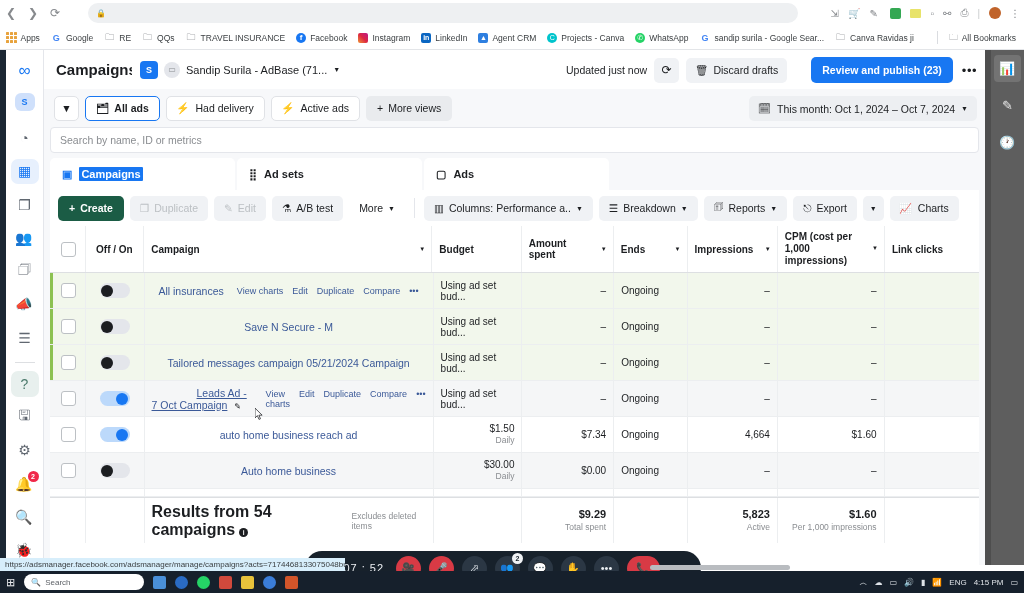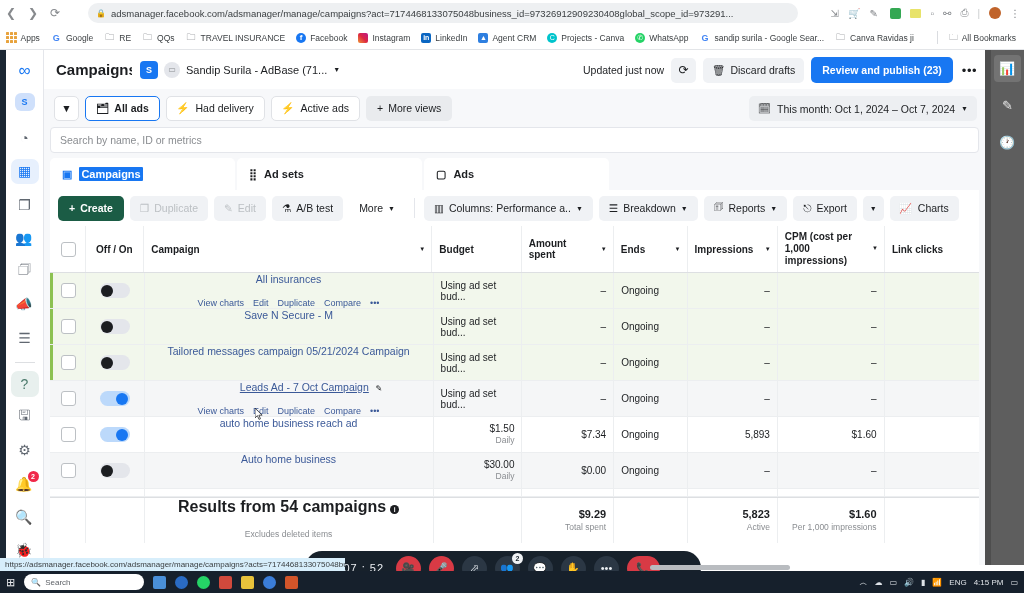--- a/index.html
+++ b/index.html
@@ -105,21 +105,21 @@
 
   .head-right { position:absolute; right:6px; top:7px; display:flex; align-items:center; gap:7px; }
   .upd { font-size:10.5px; color:#1c1e21; }
   .icn-btn { width:25px; height:25px; border-radius:5px; background:#f0f2f5; display:flex; align-items:center; justify-content:center; color:#1c1e21; font-size:12px; }
   .g-btn {
     height:25px; padding:0 9px; border-radius:5px; background:#f0f2f5;
     display:flex; align-items:center; gap:5px; font-size:10.5px; color:#1c1e21; white-space:nowrap;
   }
   .b-btn {
     height:26px; padding:0 11px; border-radius:5px; background:#1877f2; color:#fff;
-    display:flex; align-items:center; font-size:10.5px; font-weight:bold; white-space:nowrap;
+    display:flex; align-items:center; font-size:10.5px; font-weight:bold; white-space:nowrap;margin-left:17px;
   }
   .dots { font-size:13px; color:#1c1e21; letter-spacing:.5px; padding:0 2px; }
 
   
   .filt-row { position:absolute; left:0; top:39px; right:0; height:38px; background:#f7f8fa; display:flex; align-items:center; padding-left:10px; gap:6px; }
   .f-btn {
     height:25px; padding:0 10px; border-radius:5px; background:#fff;
     border:1px solid #e0e2e6;
     display:flex; align-items:center; gap:5px; font-size:10.5px; color:#1c1e21; white-space:nowrap;
   }
@@ -199,21 +199,21 @@
   .toggle i { position:absolute; top:1.5px; left:1.5px; width:12px; height:12px; border-radius:50%; background:#1c1e21; display:block; }
   .toggle.on { background:#bcd9fb; }
   .toggle.on i { left:auto; right:1.5px; background:#1877f2; }
 
   .rowgreen { background:#f2f7ec; }
   .rowgrey { background:#f5f6f7; }
   .rowwhite { background:#fff; }
   .greenbar { width:3px; background:#8cc152; }
   .nobar { width:3px; background:transparent; }
 
-  .cname { display:flex; flex-direction:column; gap:13px; }
+  .cname { display:flex; flex-direction:row; justify-content:center; gap:13px; }
   .link { color:#3b5998; font-size:10.5px; }
   .link.u { text-decoration:underline;margin-left:45px; }
   .actions { display:flex; gap:9px; font-size:9px; color:#3b5998; }
   .pencil { font-size:8px; color:#1c1e21; margin-left:4px; }
 
   .cell-stack { display:flex; flex-direction:column; align-items:flex-end; justify-content:center; line-height:1.25; }
   .sub { font-size:8.5px; color:#8a8d91; }
 
   .sum-row { border-bottom:none; border-top:1px solid #dddfe2; }
   .sum-title { font-size:16px; font-weight:bold; color:#1c1e21; }
@@ -258,21 +258,20 @@
 
   <div class="browser-top">
     <div class="nav-row">
       <span class="nav-icn">❮</span>
       <span class="nav-icn">❯</span>
       <span class="nav-icn">⟳</span>
       <span class="nav-icn" style="width:18px"></span>
     </div>
     <div class="omnibox">
       <span class="lock">🔒</span>
-      <span class="url-text">adsmanager.facebook.com/adsmanager/manage/campaigns?act=7174468133075048business_id=97326912909230408global_scope_id=973291...</span>
     </div>
     <div class="tb-icons">
       <span class="tb-ic">⇲</span>
       <span class="tb-ic">🛒</span>
       <span class="tb-ic" style="width:12px">✎</span>
       <span class="ext-g"></span>
       <span class="ext-y"></span>
       <span class="tb-ic">▫</span>
       <span class="tb-ic">⚯</span>
       <span class="tb-ic">⎙</span>
@@ -638,21 +637,21 @@
             </div>
           <div class="c c-name cname">
             <span class="link">auto home business reach ad</span>
           </div>
           <div class="c c-budget cell-stack">
             <span>$1.50</span>
             <span class="sub">Daily</span>
           </div>
           <div class="c c-spent">$7.34</div>
           <div class="c c-ends">Ongoing</div>
-          <div class="c c-impr">5,893</div>
+          <div class="c c-impr">4,664</div>
           <div class="c c-cpm">$1.60</div>
           <div class="c c-links"></div>
         </div>
 
         <div class="tr rowgrey" style="height:36px">
           <div class="nobar"></div>
           <div class="c c-chk">
               <span class="chk"></span>
             </div>
           <div class="c c-tog">

